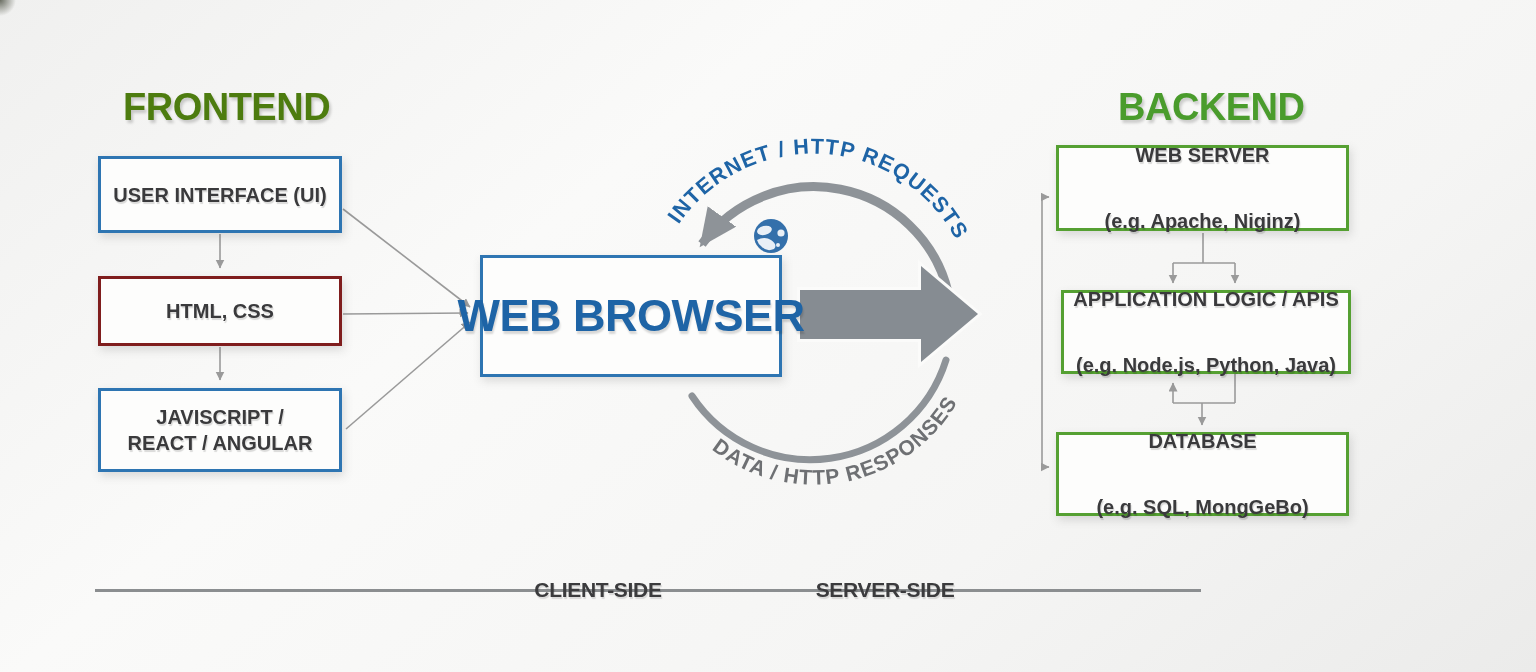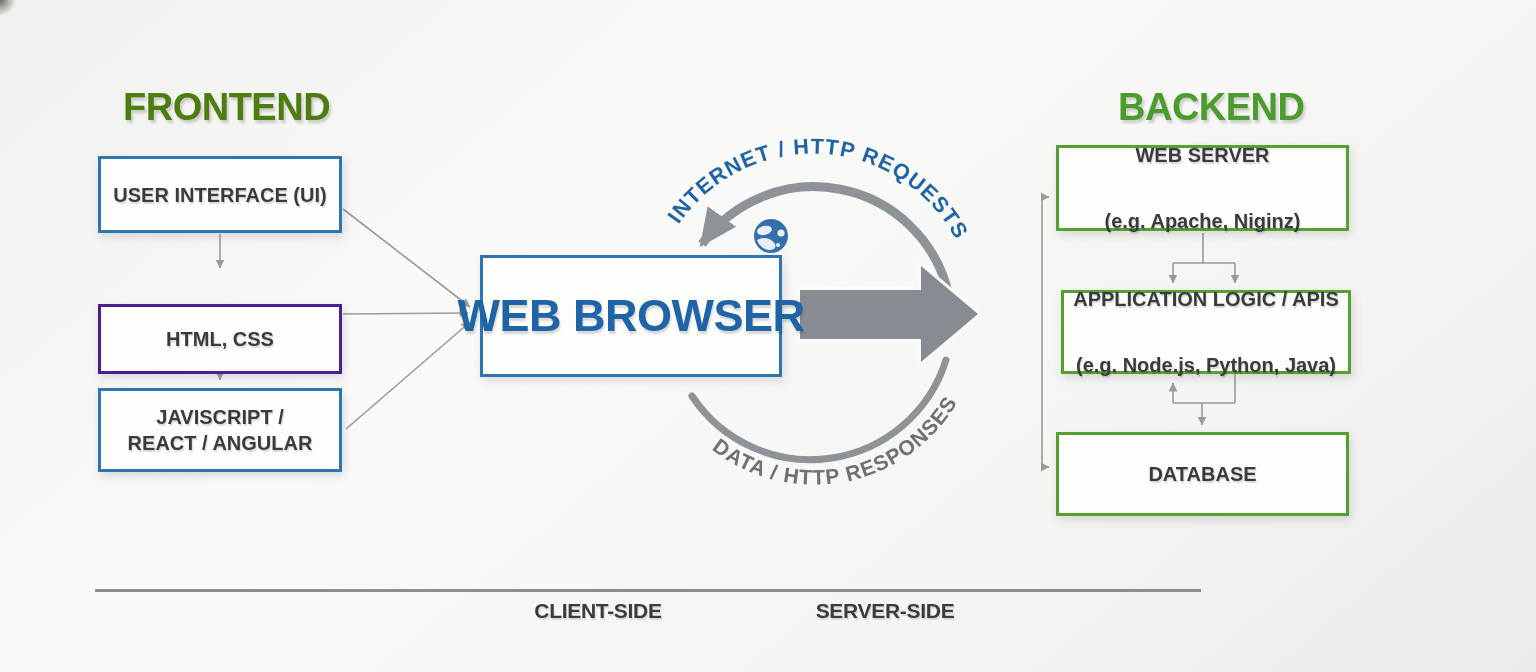--- a/index.html
+++ b/index.html
@@ -22,33 +22,33 @@
   .title-frontend{left:123px;top:86px;color:#4d7c0f;}
   .title-backend{left:1118px;top:86px;color:#4a9c2c;}
   .box{
     position:absolute;z-index:2;background:#fdfdfc;
     display:flex;flex-direction:column;align-items:center;justify-content:center;
     text-align:center;box-shadow:2px 4px 9px rgba(80,80,80,.18);
     color:#3a3a3c;font-weight:bold;line-height:1.3;
   }
   .box .bl{font-size:20px;white-space:nowrap;text-shadow:1px 2px 1px rgba(0,0,0,.14);}
   .border-blue{border:3px solid #2e75b2;}
-  .border-gray{border:3px solid #4c1d95;margin-top:28px;}
+  .border-gray{border:3px solid #7f1d1d;}
   .border-green{border:3px solid #55a032;gap:40px;}
   .fe-box-1{left:98px;top:156px;width:238px;height:71px;}
   .fe-box-2{left:98px;top:276px;width:238px;height:64px;}
   .fe-box-3{left:98px;top:388px;width:238px;height:78px;}
   .browser-box{left:480px;top:255px;width:296px;height:116px;}
   .browser-box .bl{font-size:45px;color:#1e64a6;letter-spacing:-.5px;text-shadow:1px 3px 2px rgba(0,0,0,.15);}
   .be-box-1{left:1056px;top:145px;width:287px;height:80px;}
   .be-box-2{left:1061px;top:290px;width:284px;height:78px;}
   .be-box-3{left:1056px;top:432px;width:287px;height:78px;}
   .divider{position:absolute;z-index:2;left:95px;top:589px;width:1106px;height:3px;background:#8b8e90;}
   .side-label{
-    position:absolute;z-index:3;top:599px;width:170px;text-align:center;
+    position:absolute;z-index:3;top:578px;width:170px;text-align:center;
     font-weight:bold;font-size:21px;color:#3b3b3d;letter-spacing:-.3px;
     text-shadow:1px 2px 1px rgba(0,0,0,.12);white-space:nowrap;
   }
   .client-label{left:513px;}
   .server-label{left:800px;}
 </style>
 </head>
 <body>
 
 <div class="stage">
@@ -131,19 +131,20 @@
   <div class="box border-green be-box-1">
     <span class="bl">WEB SERVER</span>
     <span class="bl">(e.g. Apache, Niginz)</span>
   </div>
   <div class="box border-green be-box-2">
     <span class="bl">APPLICATION LOGIC / APIS</span>
     <span class="bl">(e.g. Node.js, Python, Java)</span>
   </div>
   <div class="box border-green be-box-3">
     <span class="bl">DATABASE</span>
+    <span class="bl">(e.g. SQL, MongGeBo)</span>
   </div>
 
   <div class="divider"></div>
   <div class="side-label client-label">CLIENT-SIDE</div>
   <div class="side-label server-label">SERVER-SIDE</div>
 
 </div>
 
 </body></html>

